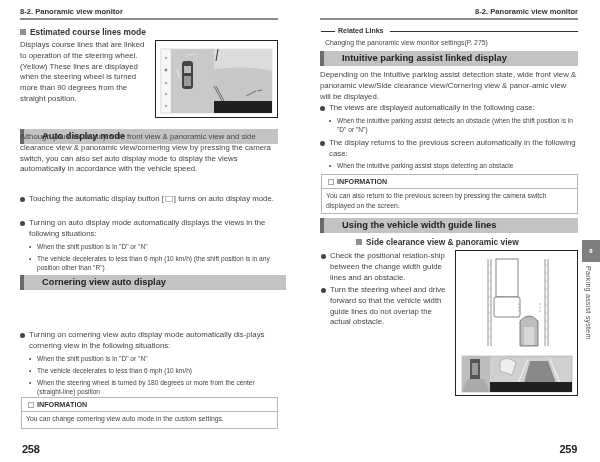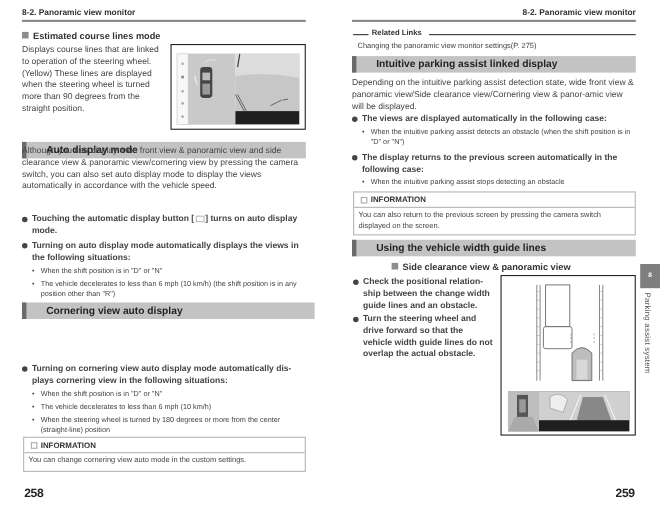--- a/index.html
+++ b/index.html
@@ -14,21 +14,21 @@
   .header-rule { position: absolute; top: 18px; height: 2px; background: #8a8a8a; }
   .left .header-rule { left: 20px; width: 258px; }
   .right .header-rule { left: 20px; width: 258px; }
 
   .sub-heading { position: absolute; font-size: 8.4px; font-weight: bold; color: #333; }
   .sub-heading .sq { display: inline-block; width: 6px; height: 6px; background: #8d8d8d; margin-right: 4px; vertical-align: 0px; }
 
   .para { position: absolute; font-size: 7.8px; line-height: 10.8px; color: #444; }
   .sec-bar { position: absolute; height: 15px; background: #c3c3c3; border-left: 4px solid #6a6a6a; font-size: 9.3px; font-weight: bold; color: #222; padding-left: 18px; line-height: 15px; }
 
-  .bullet { position: absolute; font-size: 7.8px; line-height: 10.8px; color: #444; padding-left: 9px; font-weight: bold; }
+  .bullet { position: absolute; font-size: 7.8px; line-height: 10.8px; color: #444; padding-left: 9px; }
   .bullet::before { content: ""; position: absolute; left: 0; top: 3px; width: 5px; height: 5px; border-radius: 50%; background: #444; }
   .sub-bullet { position: absolute; font-size: 6.6px; line-height: 9.2px; color: #444; padding-left: 8px; }
   .sub-bullet::before { content: "\2022"; position: absolute; left: 0; top: 0; font-size: 6.6px; }
 
   .info-box { position: absolute; border: 1px solid #b5b5b5; }
   .info-box .info-title { font-size: 7.2px; font-weight: bold; color: #333; height: 14px; line-height: 14px; padding-left: 6px; border-bottom: 1px solid #b5b5b5; }
   .info-box .info-title .box-icon { display: inline-block; width: 6px; height: 6px; border: 1px solid #aaa; margin-right: 3px; vertical-align: -1px; }
   .info-box .info-body { font-size: 6.8px; line-height: 10px; padding: 2px 4px 3px 4px; color: #444; }
 
   .figure { position: absolute; border: 1.2px solid #222; background: #fff; }

